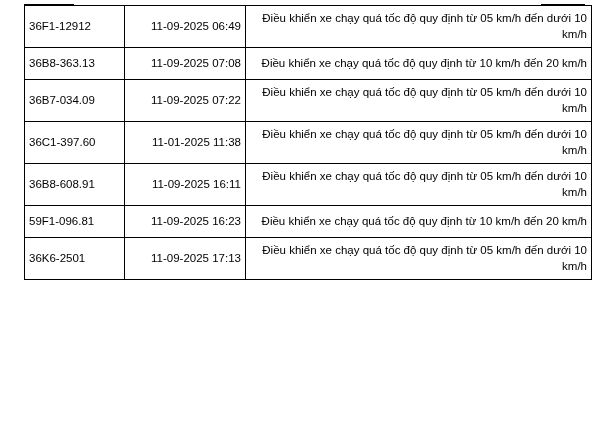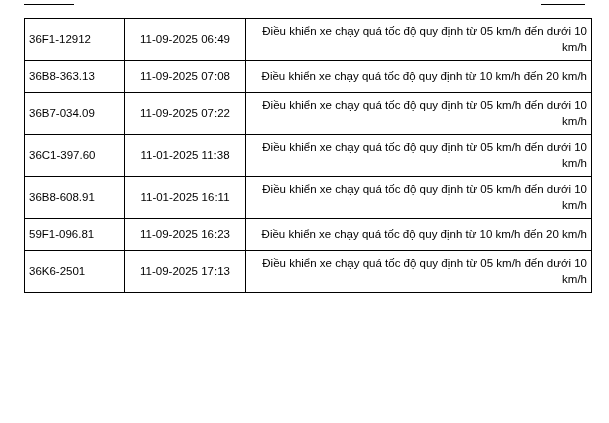--- a/index.html
+++ b/index.html
@@ -31,21 +31,21 @@
   .top-stub.left {
     left: 24px;
     width: 50px;
   }
   .top-stub.right {
     left: 541px;
     width: 44px;
   }
   table.violations {
     position: absolute;
-    top: 18px;
+    top: 5px;
     left: 24px;
     width: 561px;
     border-collapse: collapse;
     table-layout: fixed;
   }
   table.violations td {
     border: 1px solid #000000;
     font-size: 11.5px;
     line-height: 1.35;
     padding: 5px 4px;
@@ -53,21 +53,21 @@
     height: 32px;
     box-sizing: border-box;
   }
   td.col-plate {
     width: 100px;
     text-align: left;
     padding-left: 7px;
   }
   td.col-time {
     width: 121px;
-    text-align: center;
+    text-align: right;
     padding-left: 7px;
   }
   td.col-desc {
     width: 346px;
     text-align: right;
     padding-left: 6px;
     padding-right: 6px;
   }
 </style>
 </head>
@@ -94,21 +94,21 @@
           <td class="col-time">11-09-2025 07:22</td>
           <td class="col-desc">Điều khiển xe chạy quá tốc độ quy định từ 05 km/h đến dưới 10 km/h</td>
         </tr>
         <tr>
           <td class="col-plate">36C1-397.60</td>
           <td class="col-time">11-01-2025 11:38</td>
           <td class="col-desc">Điều khiển xe chạy quá tốc độ quy định từ 05 km/h đến dưới 10 km/h</td>
         </tr>
         <tr>
           <td class="col-plate">36B8-608.91</td>
-          <td class="col-time">11-01-2025 16:11</td>
+          <td class="col-time">11-09-2025 16:11</td>
           <td class="col-desc">Điều khiển xe chạy quá tốc độ quy định từ 05 km/h đến dưới 10 km/h</td>
         </tr>
         <tr>
           <td class="col-plate">59F1-096.81</td>
           <td class="col-time">11-09-2025 16:23</td>
           <td class="col-desc">Điều khiển xe chạy quá tốc độ quy định từ 10 km/h đến 20 km/h</td>
         </tr>
         <tr>
           <td class="col-plate">36K6-2501</td>
           <td class="col-time">11-09-2025 17:13</td>

